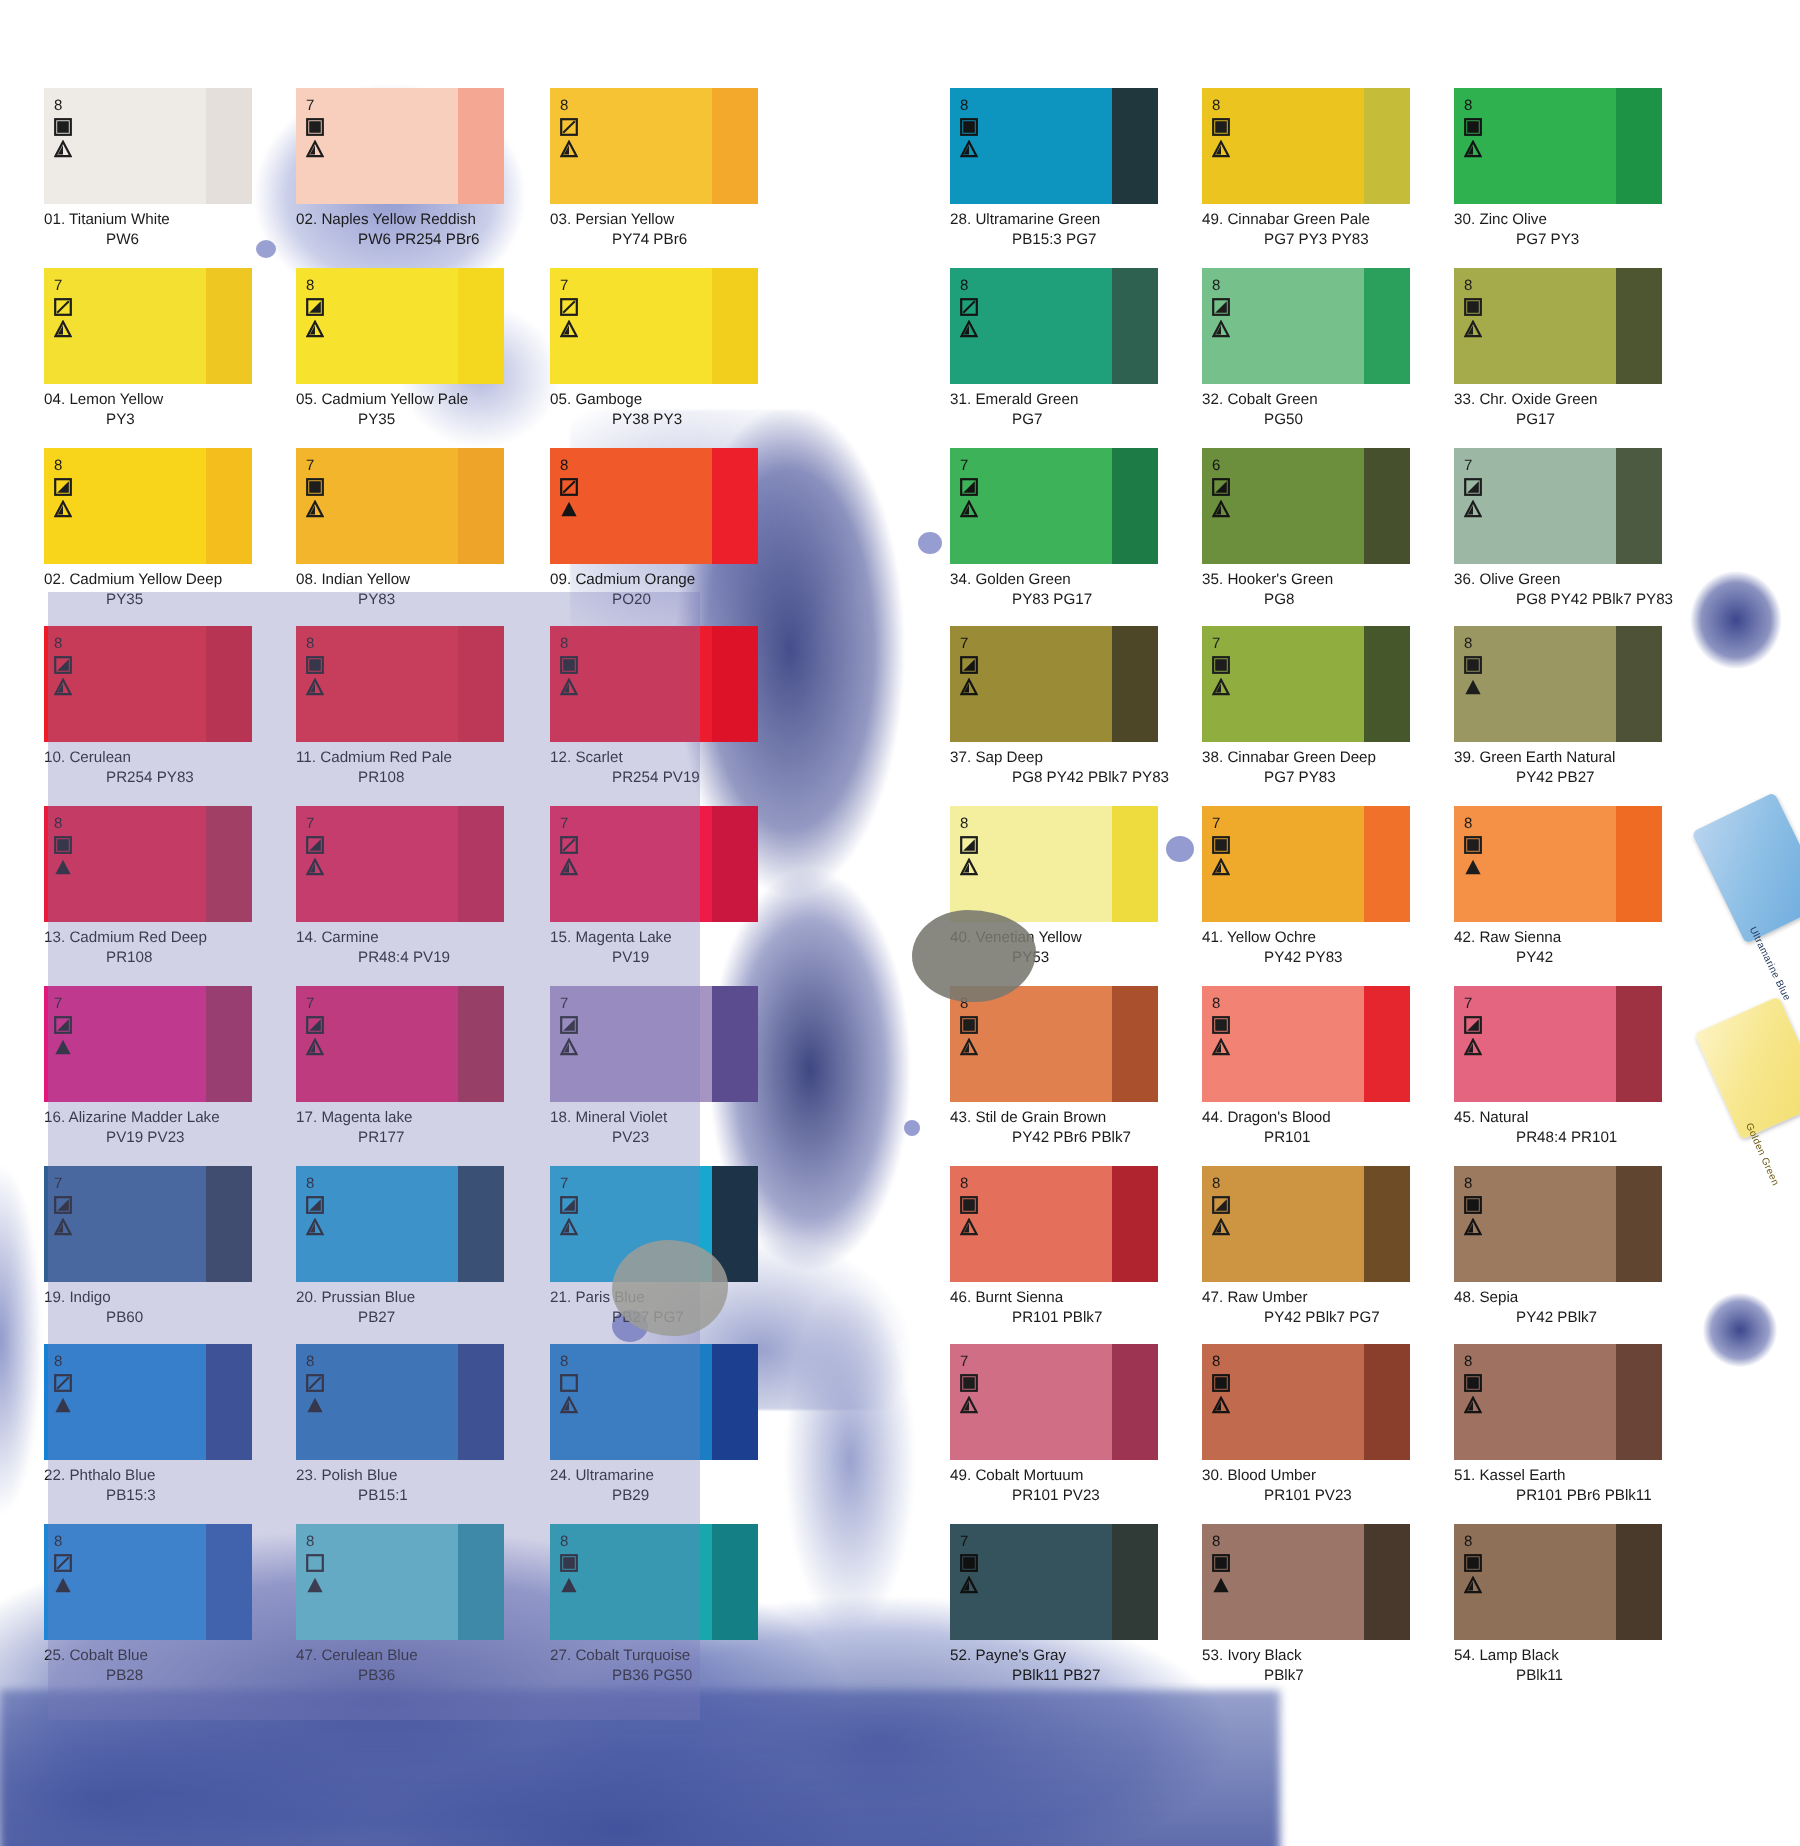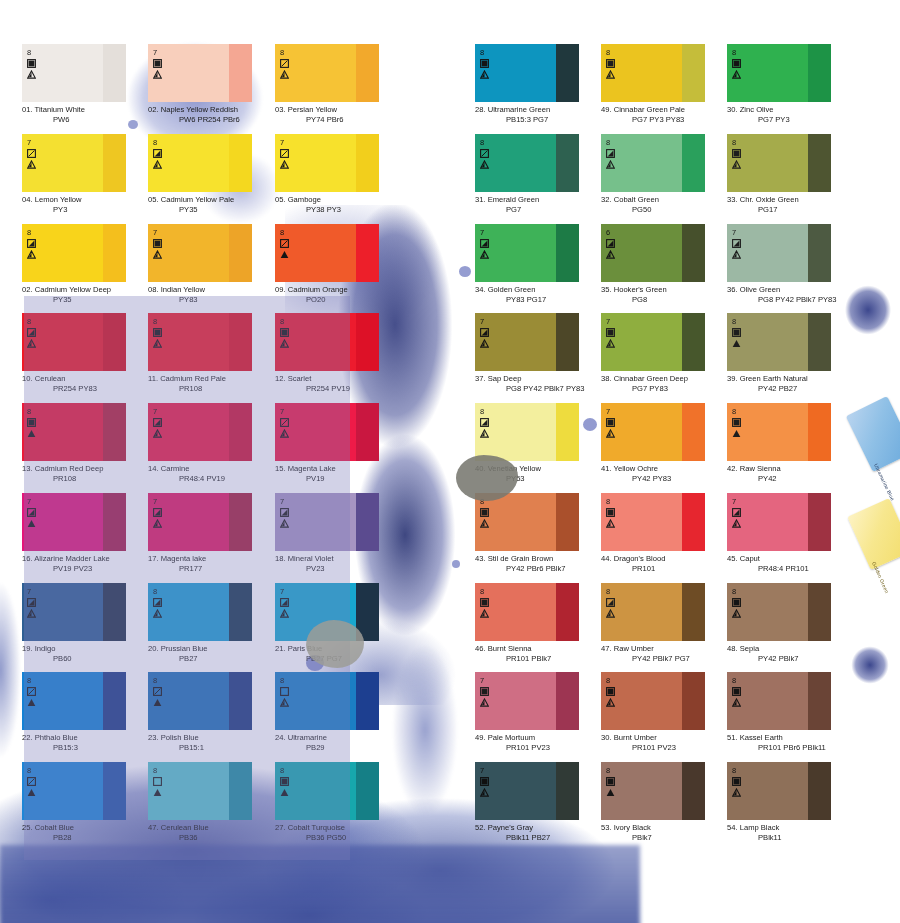--- a/index.html
+++ b/index.html
@@ -1379,21 +1379,21 @@
               <svg width="9" height="9" viewBox="0 0 9 9">
     <polygon points="4.5,0.9 8.3,8.1 0.7,8.1" fill="none" stroke="#1d1d1d" stroke-width="1.1"></polygon>
     <polygon points="4.5,2.6 4.5,7.2 1.9,7.2" fill="#1d1d1d"></polygon>
               </svg>
             </div>
      </div>
    </div>
    <div class="caption">
      <div class="cname">
        <span>45.</span>
-       <span>Caput</span>
+       <span>Natural</span>
      </div>
      <div class="ccode">PR48:4 PR101</div>
    </div>
       </div>
       <div class="cell" style="left: 475px; top: 583px;">
         <div class="chip">
      <div class="light" style="background:#e4705c"></div>
      <div class="dark" style="background:#b02430"></div>
      <div class="marks">
        <div class="lf" style="color:#1d1d1d">8</div>
@@ -1491,21 +1491,21 @@
               <svg width="9" height="9" viewBox="0 0 9 9">
     <polygon points="4.5,0.9 8.3,8.1 0.7,8.1" fill="none" stroke="#1d1d1d" stroke-width="1.1"></polygon>
     <polygon points="4.5,2.6 4.5,7.2 1.9,7.2" fill="#1d1d1d"></polygon>
               </svg>
             </div>
      </div>
    </div>
    <div class="caption">
      <div class="cname">
        <span>49.</span>
-       <span>Pale Mortuum</span>
+       <span>Cobalt Mortuum</span>
      </div>
      <div class="ccode">PR101 PV23</div>
    </div>
       </div>
       <div class="cell" style="left: 601px; top: 672px;">
         <div class="chip">
      <div class="light" style="background:#c16a4d"></div>
      <div class="dark" style="background:#8a3f2c"></div>
      <div class="marks">
        <div class="lf" style="color:#141414">8</div>
@@ -1519,21 +1519,21 @@
               <svg width="9" height="9" viewBox="0 0 9 9">
     <polygon points="4.5,0.9 8.3,8.1 0.7,8.1" fill="none" stroke="#141414" stroke-width="1.1"></polygon>
     <polygon points="4.5,2.6 4.5,7.2 1.9,7.2" fill="#141414"></polygon>
               </svg>
             </div>
      </div>
    </div>
    <div class="caption">
      <div class="cname">
        <span>30.</span>
-       <span>Burnt Umber</span>
+       <span>Blood Umber</span>
      </div>
      <div class="ccode">PR101 PV23</div>
    </div>
       </div>
       <div class="cell" style="left: 727px; top: 672px;">
         <div class="chip">
      <div class="light" style="background:#9f7161"></div>
      <div class="dark" style="background:#6a4436"></div>
      <div class="marks">
        <div class="lf" style="color:#141414">8</div>

